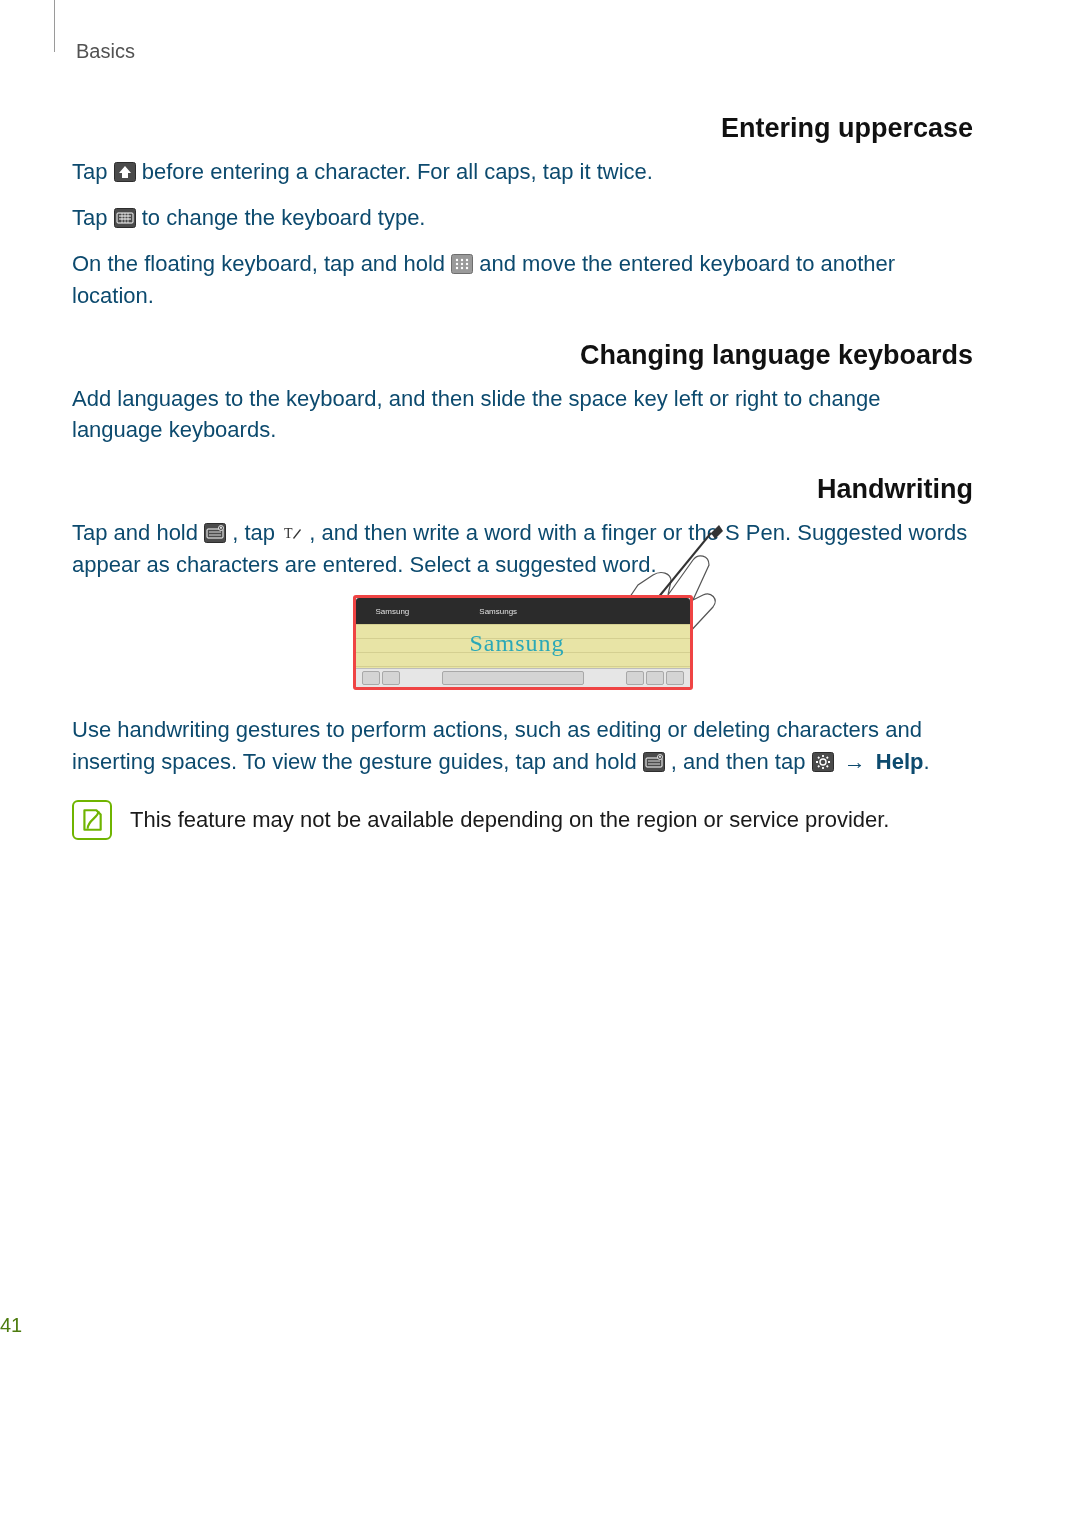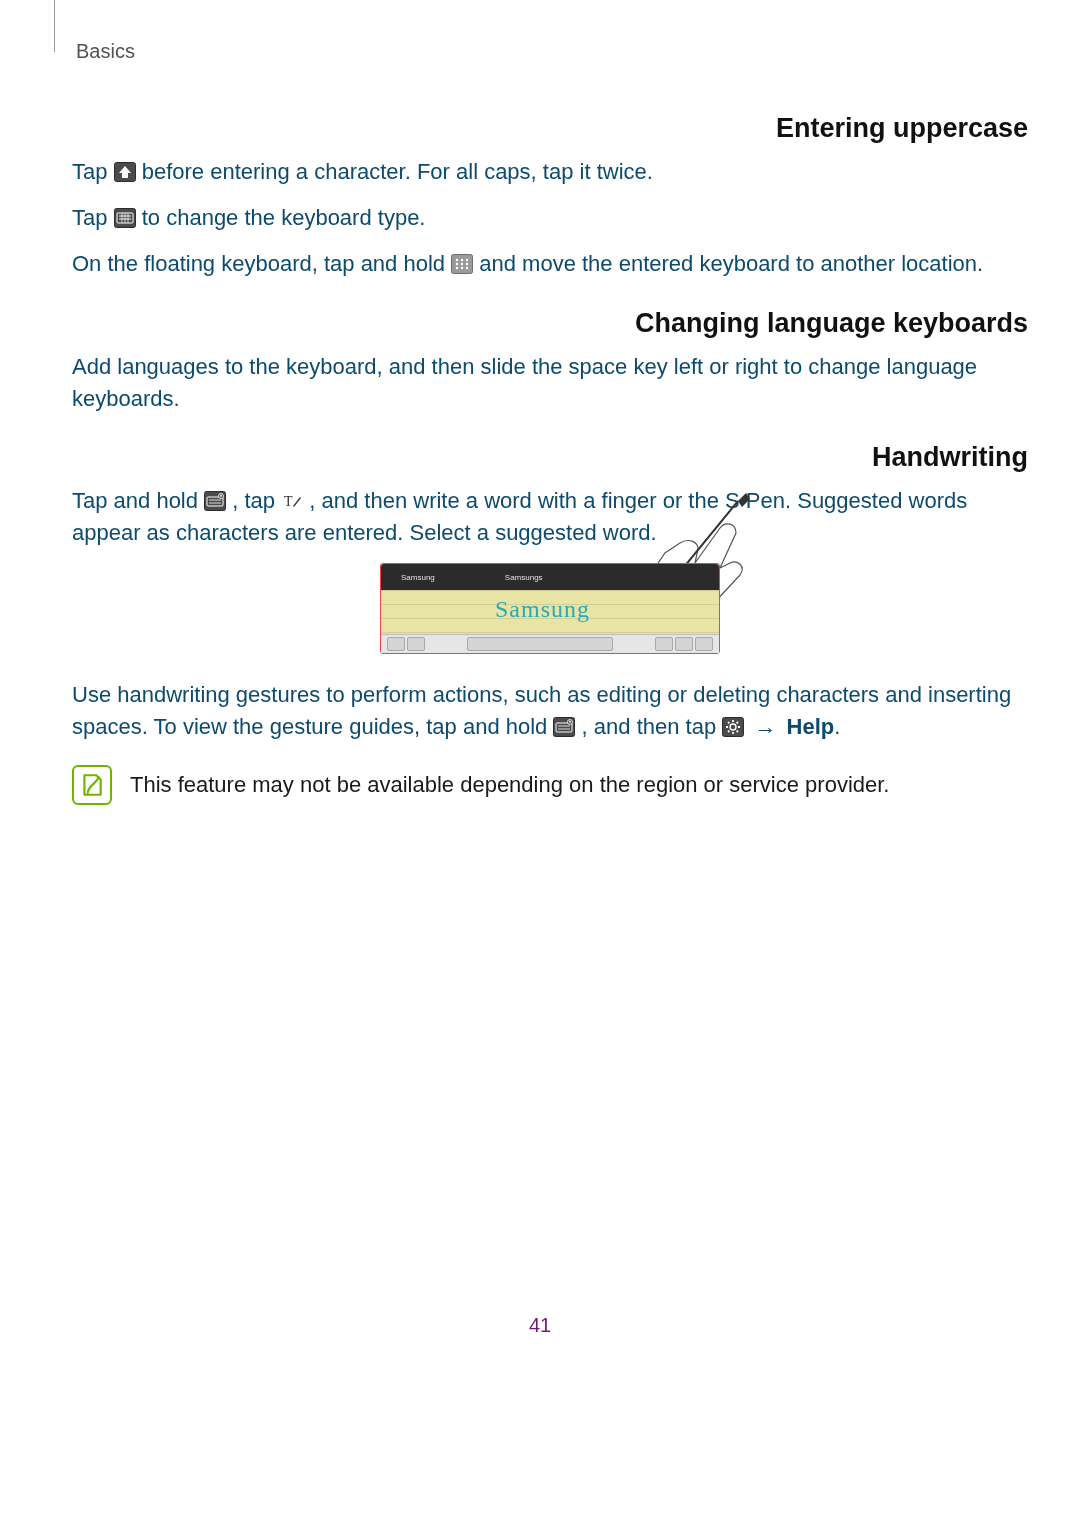--- a/index.html
+++ b/index.html
@@ -8,21 +8,21 @@
     background: #fff;
     font-family: "Segoe UI", "Helvetica Neue", Arial, sans-serif;
     color: #1a1a1a;
     width: 1080px;
   }
   .page {
     position: relative;
     width: 1080px;
     height: 1373px;
     box-sizing: border-box;
-    padding: 36px 52px 0 72px;
+    padding: 36px 107px 0 72px;
   }
   
   .corner-rule {
     position: absolute;
     left: 54px;
     top: 0;
     width: 0;
     height: 52px;
     border-left: 1px solid #9a9a9a;
   }
@@ -57,21 +57,21 @@
   .figure-wrap {
     text-align: center;
     margin: 12px 0 24px 0;
   }
   .figure {
     display: inline-block;
     width: 340px;
     position: relative;
   }
   .kb-frame {
-    border: 1px solid #ef4444;
+    border: 3px solid #ef4444;
     border-radius: 3px;
     background: #ececec;
     position: relative;
   }
   .sugg-bar {
     height: 26px;
     background: #2b2b2b;
     display: flex;
     align-items: center;
     padding: 0 20px;
@@ -145,23 +145,23 @@
   .note-text {
     font-size: 22px;
     line-height: 1.45;
     padding-top: 4px;
   }
   .page-number {
     position: absolute;
     bottom: 36px;
     left: 0;
     width: 100%;
-    text-align: center;
+    text-align: left;
     font-size: 20px;
-    color: #701a75;
+    color: #4d7c0f;
   }
 </style>
 </head>
 <body>
 
 <div class="page">
   <div class="corner-rule"></div>
 
   <div class="chapter">Basics</div>
 

